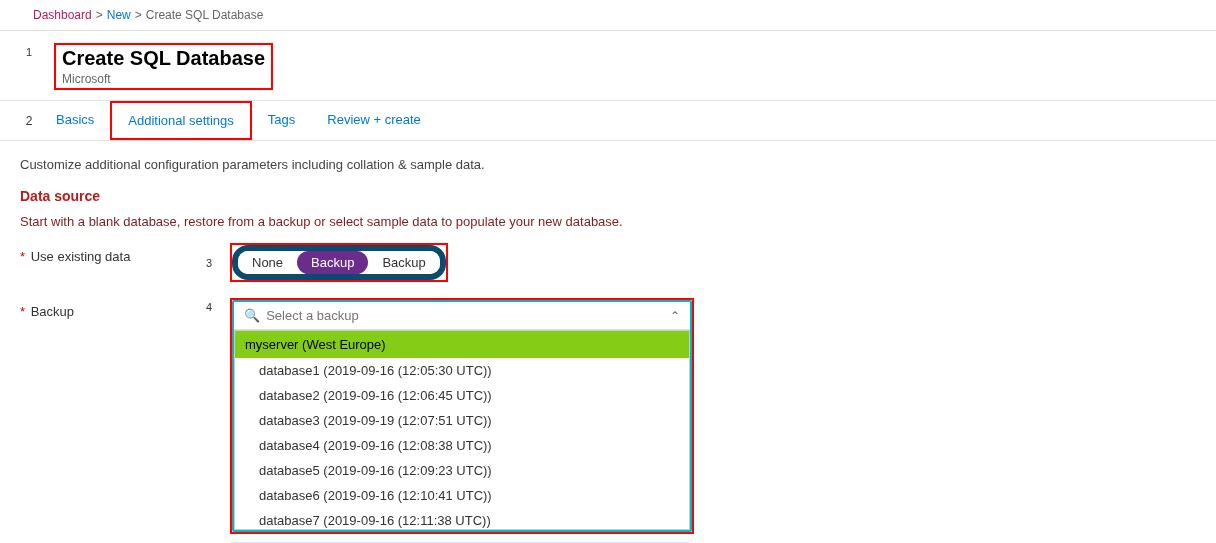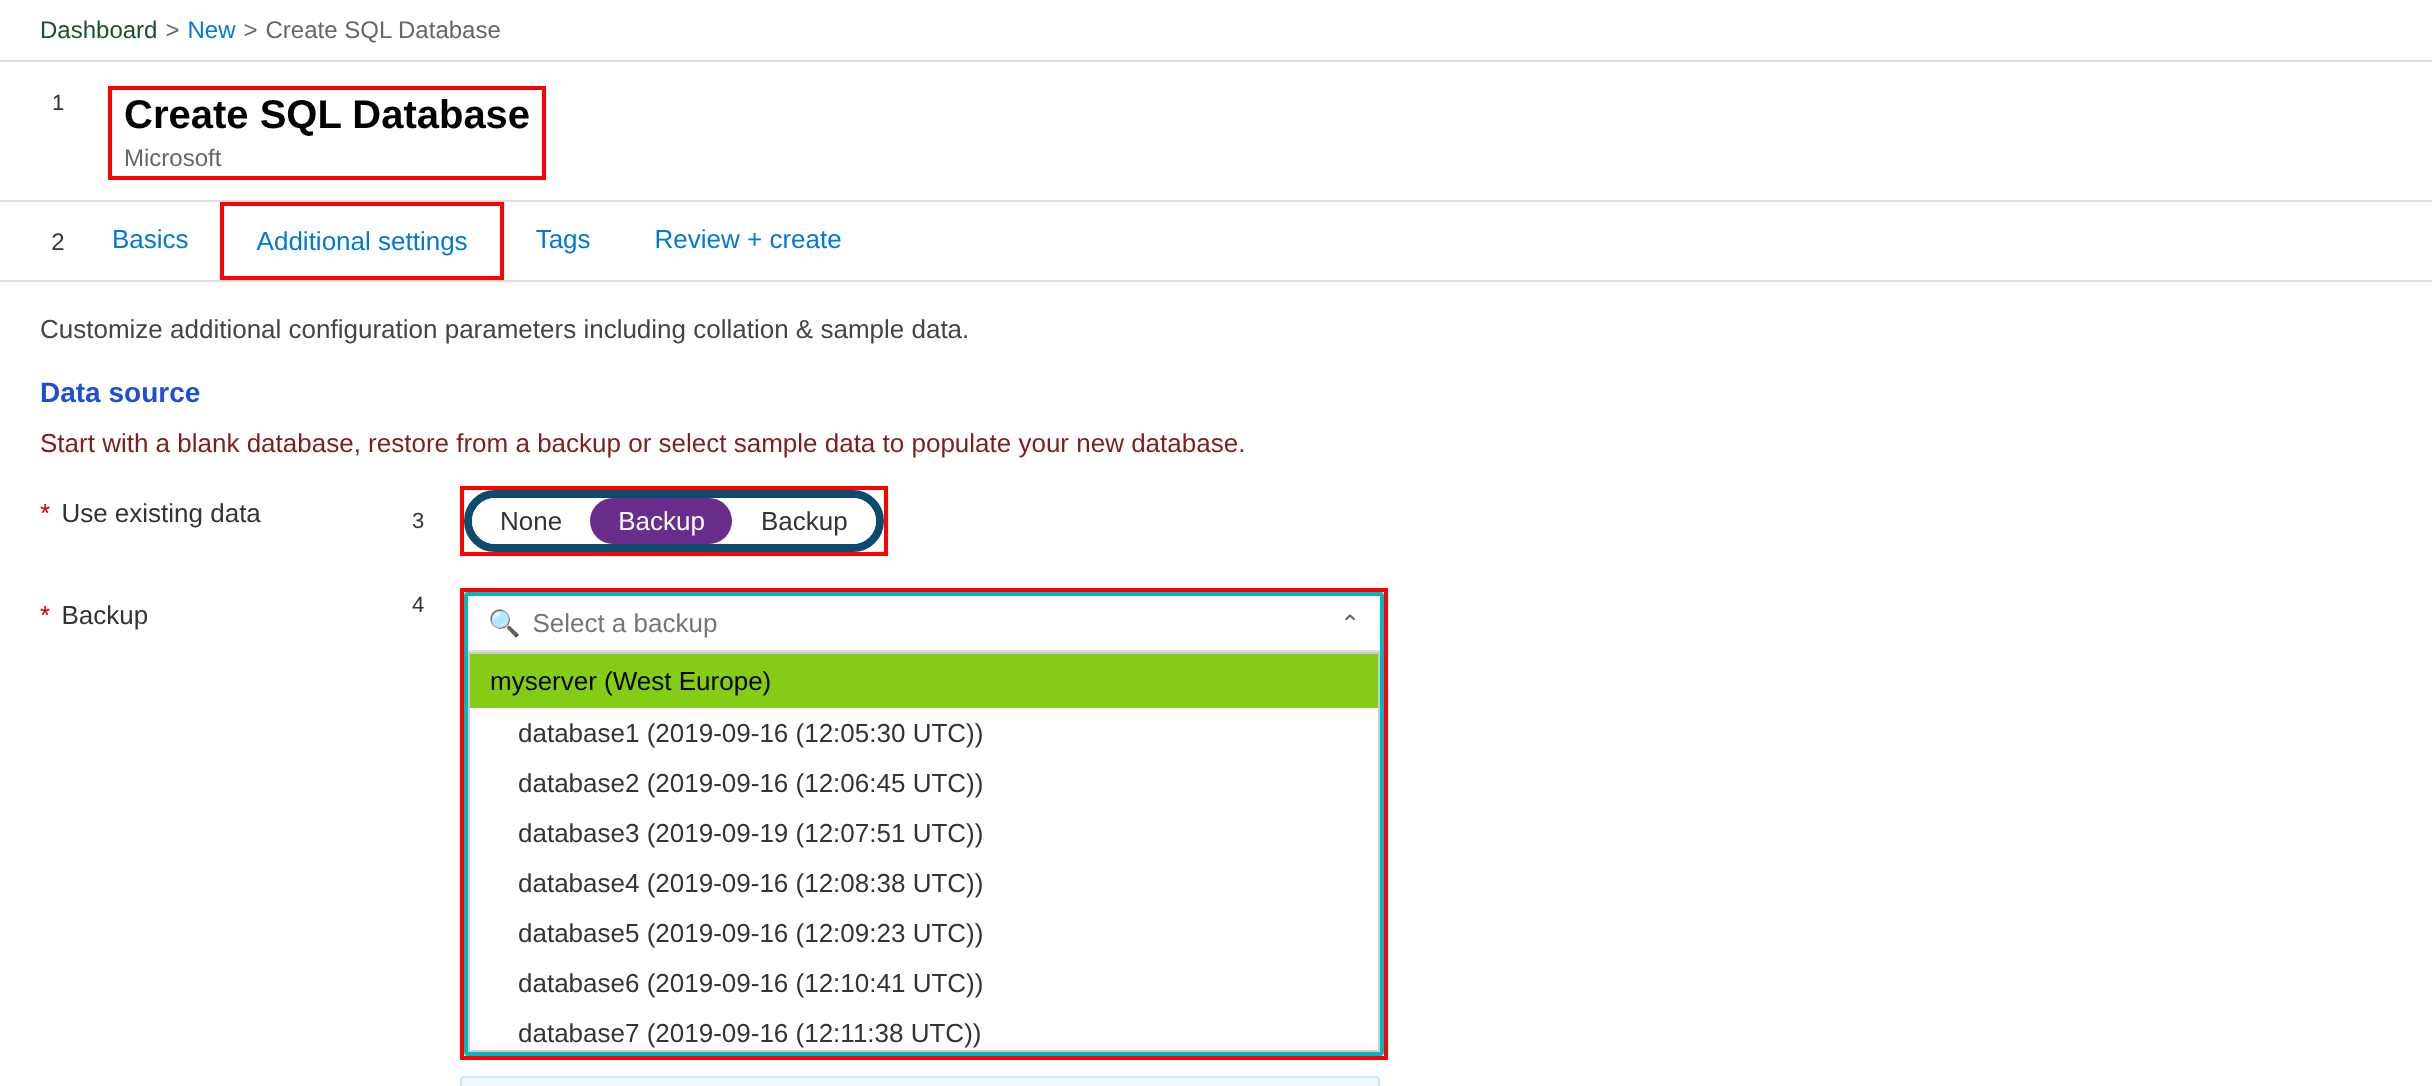--- a/index.html
+++ b/index.html
@@ -15,30 +15,30 @@
 
     .tabs-bar { padding: 0 20px; border-bottom: 1px solid #e0e0e0; display: flex; align-items: center; gap: 0; }
     .tab { padding: 10px 16px; font-size: 13px; cursor: pointer; color: #0078d4; position: relative; border-bottom: 2px solid transparent; }
     .tab-additional { border: 2px solid red; color: #0078d4; }
     .tab-wrapper { position: relative; }
 
     .content { padding: 16px 20px; max-width: 900px; }
 
     .description { font-size: 13px; color: #444; margin-bottom: 16px; }
 
-    .section-title { font-size: 14px; font-weight: 600; color: #1d4ed8; margin-bottom: 10px; }
+    .section-title { font-size: 14px; font-weight: 600; color: #b91c1c; margin-bottom: 10px; }
 
     .section-desc { font-size: 13px; color: #7f1d1d; margin-bottom: 14px; }
 
     .field-row { display: flex; align-items: flex-start; margin-bottom: 16px; }
     .field-label { width: 180px; font-size: 13px; padding-top: 6px; flex-shrink: 0; }
     .field-label .required { color: #c00; margin-right: 2px; }
     .field-content { flex: 1; }
 
-    .button-group { display: flex; border: 4px solid #0c4a6e; border-radius: 16px; overflow: hidden; width: fit-content; justify-content: space-between; }
+    .button-group { display: flex; border: 6px solid #0c4a6e; border-radius: 16px; overflow: hidden; width: fit-content; justify-content: space-between; }
     .btn-option { padding: 4px 14px; font-size: 13px; cursor: pointer; background: #fff; color: #333; border: none; outline: none; }
     .btn-option.selected { background: #6b2d8b; color: #fff; border-radius: 14px; }
 
     .backup-dropdown { border: 2px solid #00b7c3; border-radius: 2px; width: 460px; background: #fff; }
     .backup-search { display: flex; align-items: center; padding: 6px 10px; border-bottom: 1px solid #e0e0e0; gap: 6px; }
     .backup-search input { border: none; outline: none; flex: 1; font-size: 13px; color: #666; }
     .backup-list { max-height: 200px; overflow-y: auto; border: 1px solid #ccc; }
     .backup-server { font-size: 13px; font-weight: 400; color: #000; padding: 6px 10px; background: #84cc16; }
     .backup-item { font-size: 13px; color: #333; padding: 5px 10px 5px 24px; cursor: pointer; }
 
@@ -58,21 +58,21 @@
       flex-shrink: 0;
     }
     .field-row-3, .field-row-4 { position: relative; }
 
     .dropdown-chevron { font-size: 12px; color: #666; cursor: pointer; }
   </style>
 </head>
 <body>
 
 <div class="breadcrumb">
-  <a style="color:#14532d;text-decoration:none;">Dashboard</a>
+  <a style="color:#be185d;text-decoration:none;margin-left:13px;">Dashboard</a>
   <span>&gt;</span>
   <a style="color:#0078d4;text-decoration:none;">New</a>
   <span>&gt;</span>
   <span>Create SQL Database</span>
 </div>
 
 <div class="page-header">
   <span class="num-label">1</span>
   <div class="header-text">
     <div class="page-title">Create SQL Database</div>

